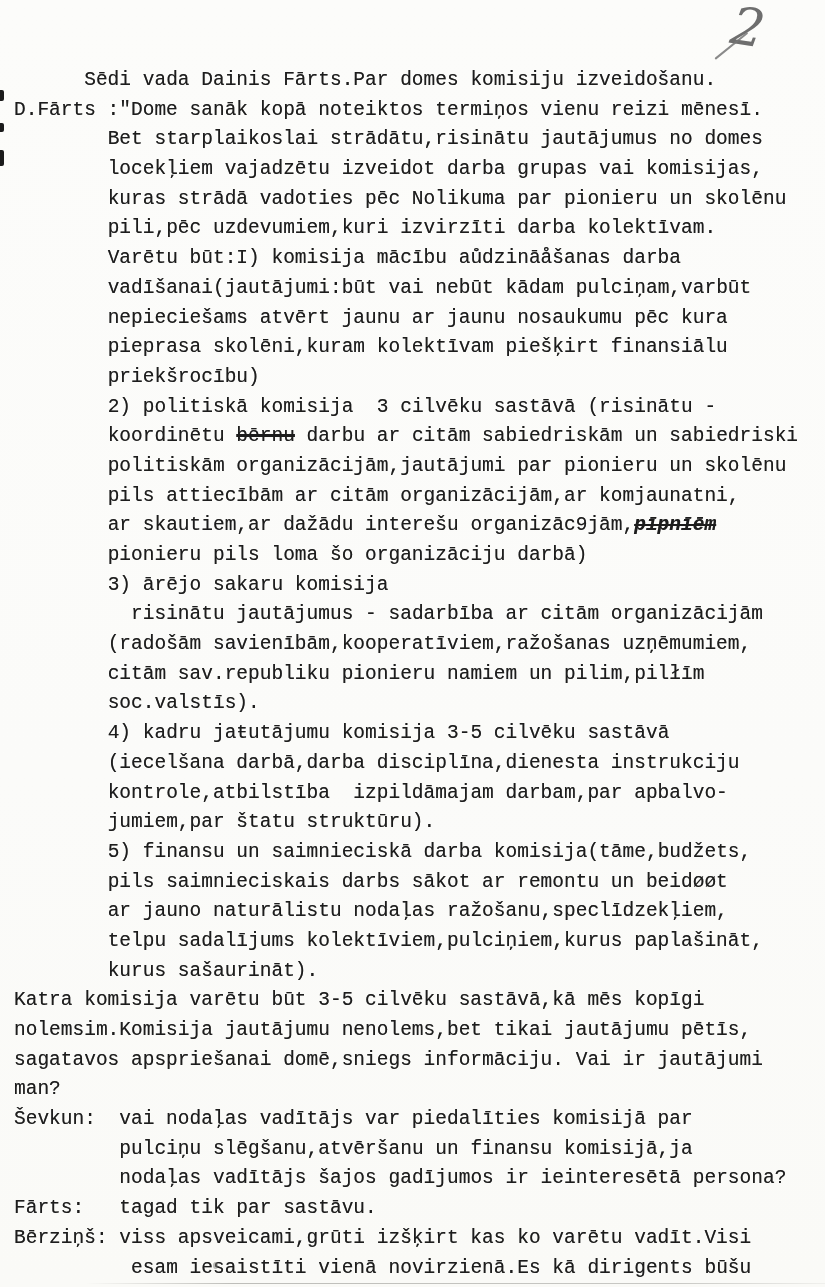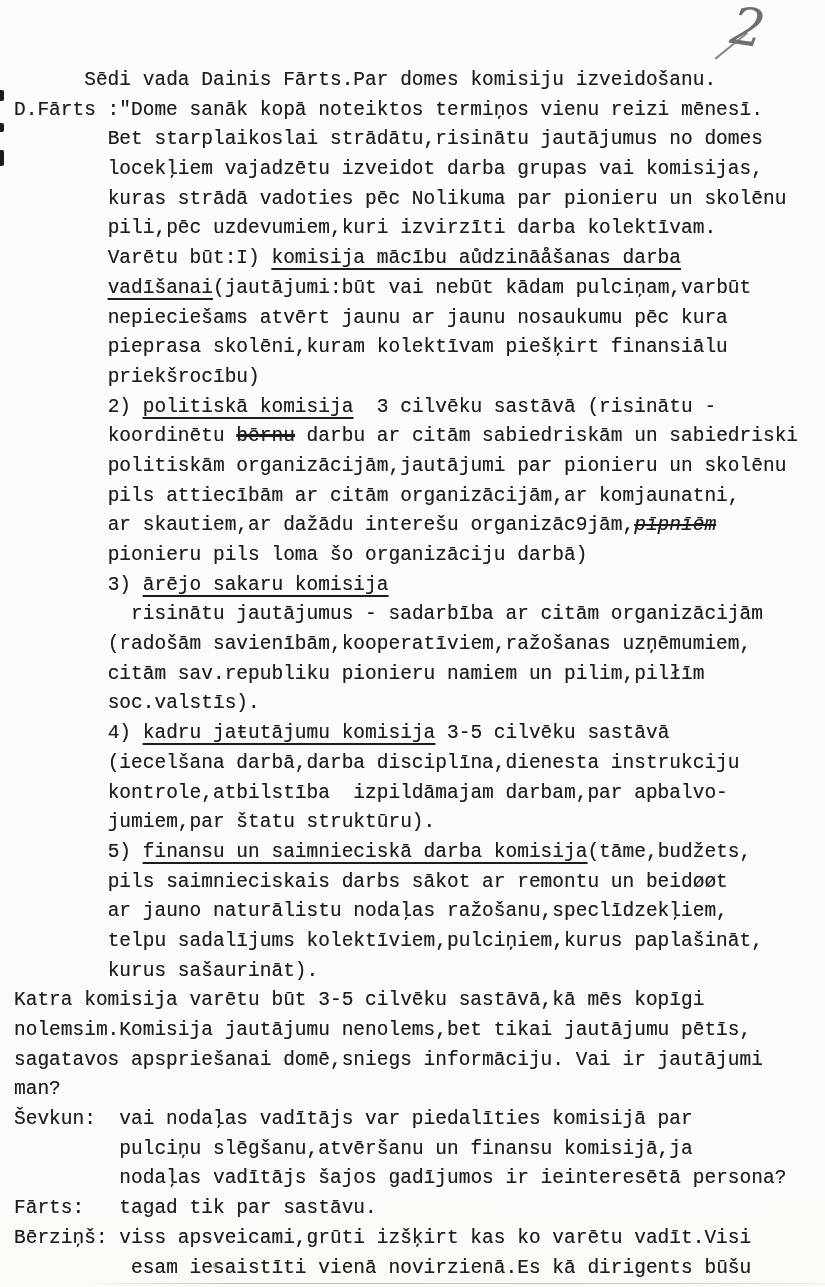--- a/index.html
+++ b/index.html
@@ -24,35 +24,35 @@
     line-height: 29.7px;
     white-space: pre;
     letter-spacing: 0;
     text-shadow: 0 0 0.6px rgba(25,25,25,0.55);
     margin-top: 16px;
   }
   .line { height: 29.7px; }
 
   
   .u {
-    text-decoration: underline;
     text-decoration-thickness: 1.7px;
     text-underline-offset: 5px;
   }
   
   .s {
     text-decoration: line-through;
     text-decoration-thickness: 3px;
     font-weight: normal;
   }
   
   .x {
     font-style: italic;
     text-decoration: line-through;
     text-decoration-thickness: 1.6px;
+    font-weight: bold;
   }
 
   
   .page-number-wrap {
     position: absolute;
     top: 4px;
     right: 26px;
     width: 70px;
     height: 80px;
     transform: rotate(9deg);

